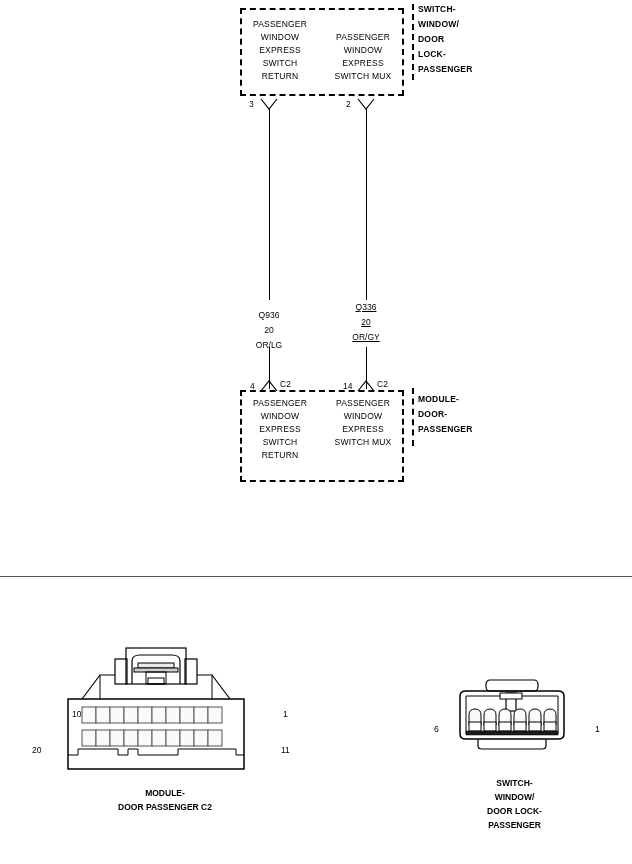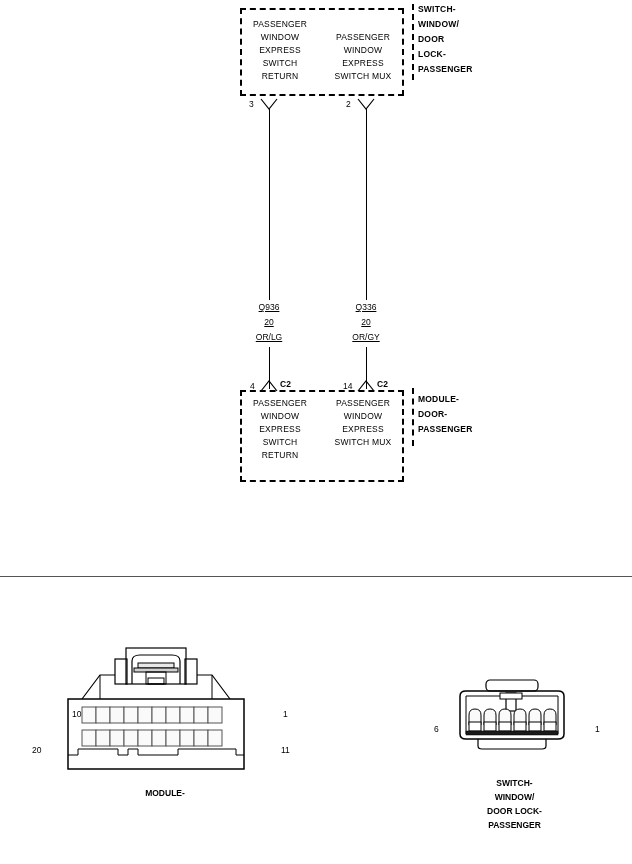--- a/index.html
+++ b/index.html
@@ -55,21 +55,21 @@
 
   
   .pin-num {
     position: absolute;
     font-size: 8.5px;
     white-space: nowrap;
   }
   .conn-code {
     position: absolute;
     font-size: 8.5px;
-    font-weight: bold;
+    font-weight: normal;
     white-space: nowrap;
   }
 
   
   .wire {
     position: absolute;
     width: 0;
     border-left: 1px solid #000;
   }
   .wire-label {
@@ -137,21 +137,21 @@
   <path d="M3,1 L11,11 L19,1" fill="none" stroke="#000" stroke-width="1.2"></path>
 </svg>
 <div class="pin-num" style="left:249px; top:99px;">3</div>
 
 <svg class="abs" style="left:355px; top:98px;" width="24" height="14">
   <path d="M3,1 L11,11 L19,1" fill="none" stroke="#000" stroke-width="1.2"></path>
 </svg>
 <div class="pin-num" style="left:346px; top:99px;">2</div>
 
 <div class="wire" style="left:269px; top:109px; height:191px;"></div>
-<div class="wire-label" style="left:234px; top:300px; width:70px;text-decoration:underline;">
+<div class="wire-label" style="left:234px; top:308px; width:70px;">
   <div>Q936</div>
   <div>20</div>
   <div>OR/LG</div>
 </div>
 <div class="wire" style="left:269px; top:347px; height:42px;"></div>
 
 <div class="wire" style="left:366px; top:109px; height:191px;"></div>
 <div class="wire-label" style="left:331px; top:300px; width:70px;text-decoration:underline;">
   <div>Q336</div>
   <div>20</div>
@@ -244,20 +244,21 @@
   </g>
 </svg>
 
 <div class="cav-label" style="left:32px; top:709px;margin-left:40px;">10</div>
 <div class="cav-label" style="left:32px; top:745px;">20</div>
 <div class="cav-label" style="left:283px; top:709px;">1</div>
 <div class="cav-label" style="left:281px; top:745px;">11</div>
 
 <div class="conn-caption" style="left:55px; top:786px; width:220px;">
   <div>MODULE-</div>
+  <div>DOOR PASSENGER C2</div>
 </div>
 
 <svg class="abs" style="left:448px; top:678px;" width="130" height="90">
 
   <rect x="38" y="2" width="52" height="11" rx="4" fill="none" stroke="#000" stroke-width="1.2"></rect>
 
   <path d="M12,18 Q12,13 18,13 L110,13 Q116,13 116,18 L116,56 Q116,61 110,61 L18,61 Q12,61 12,56 Z" fill="none" stroke="#000" stroke-width="1.5"></path>
 
   <path d="M18,18 L110,18 L110,56 L18,56 Z" fill="none" stroke="#000" stroke-width="1"></path>
 

